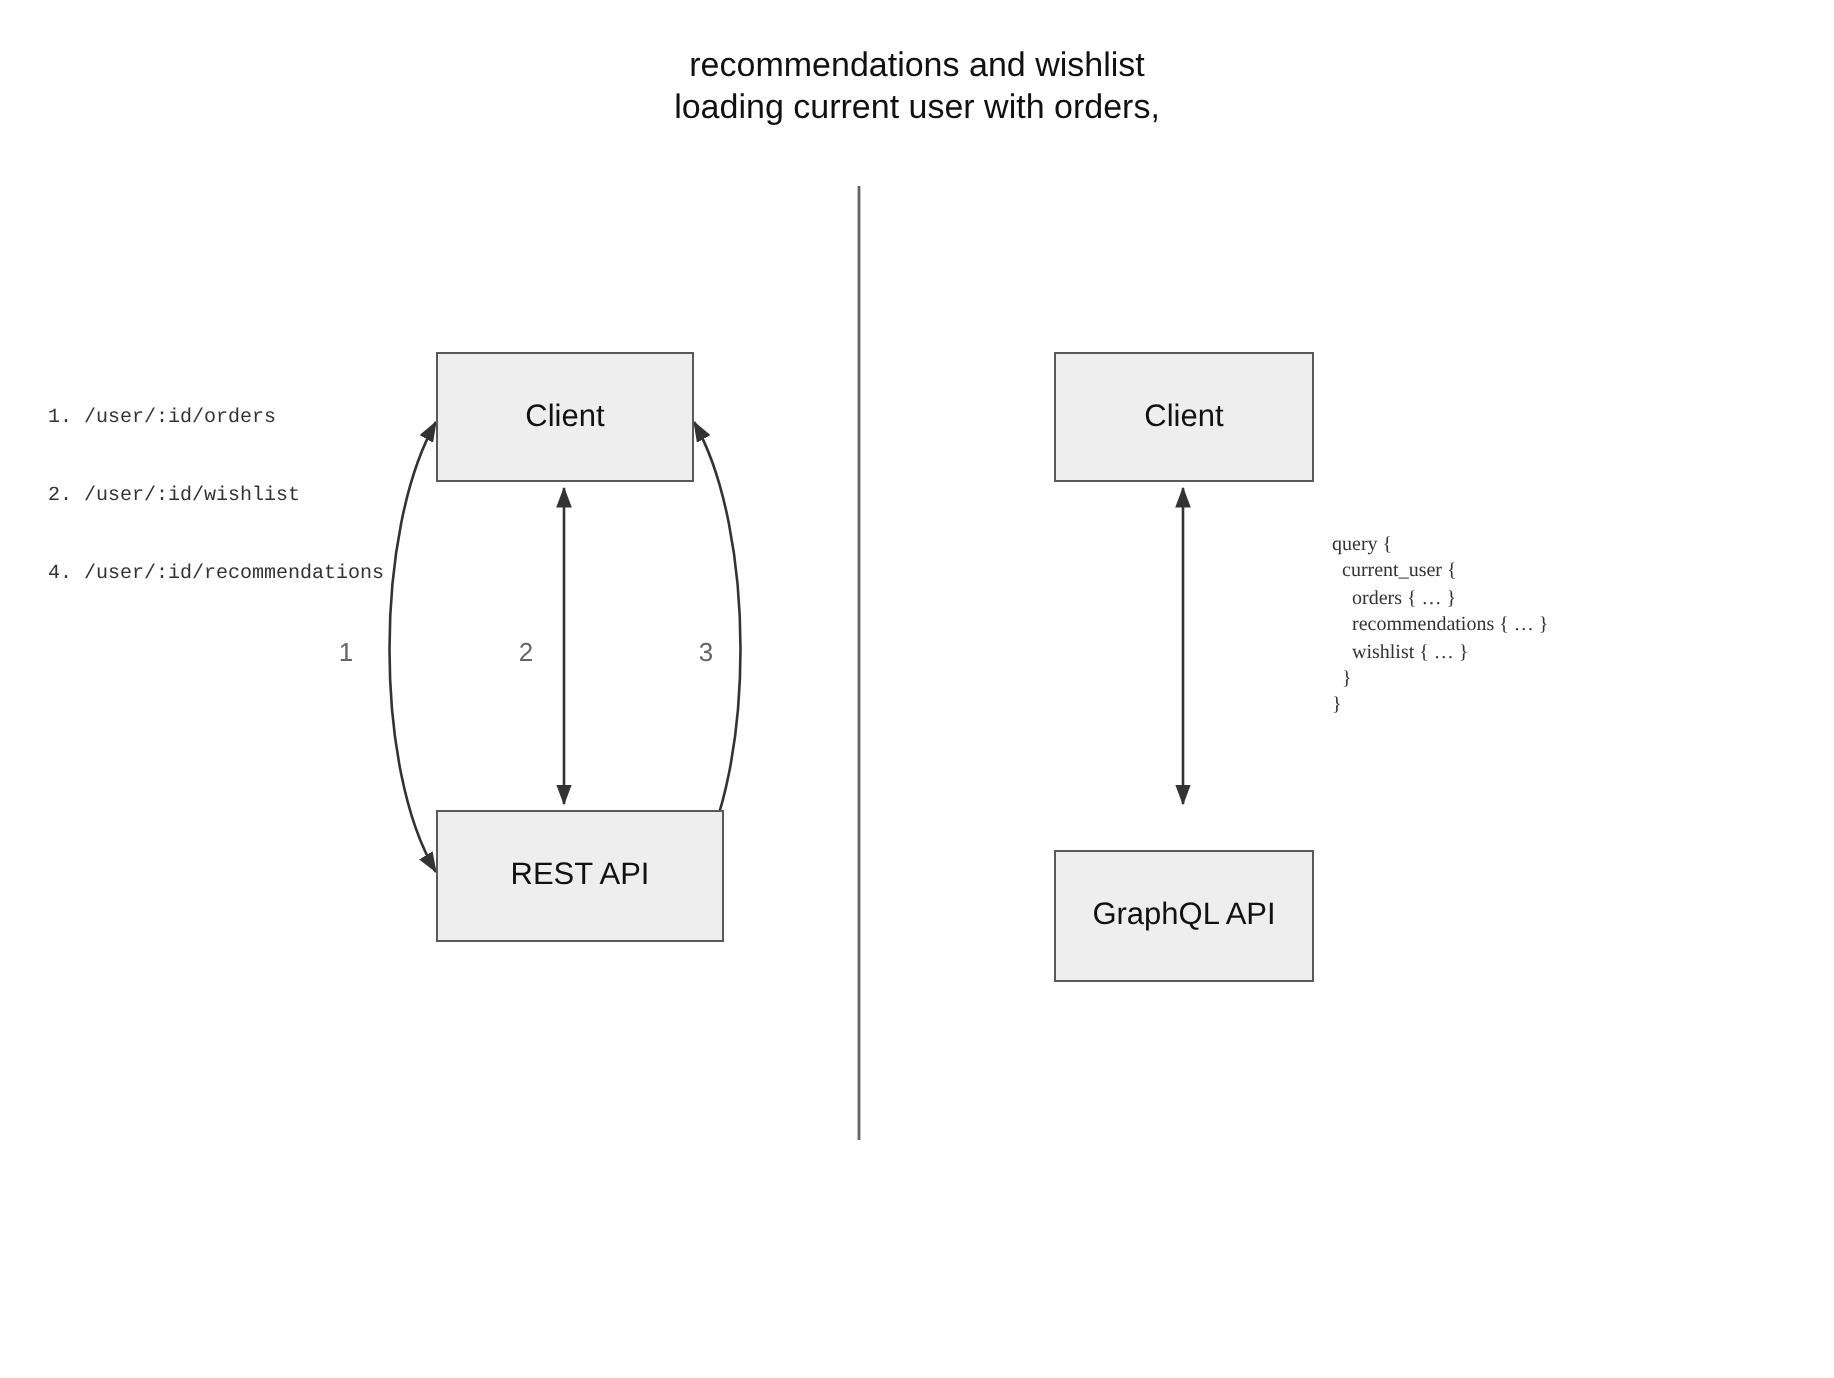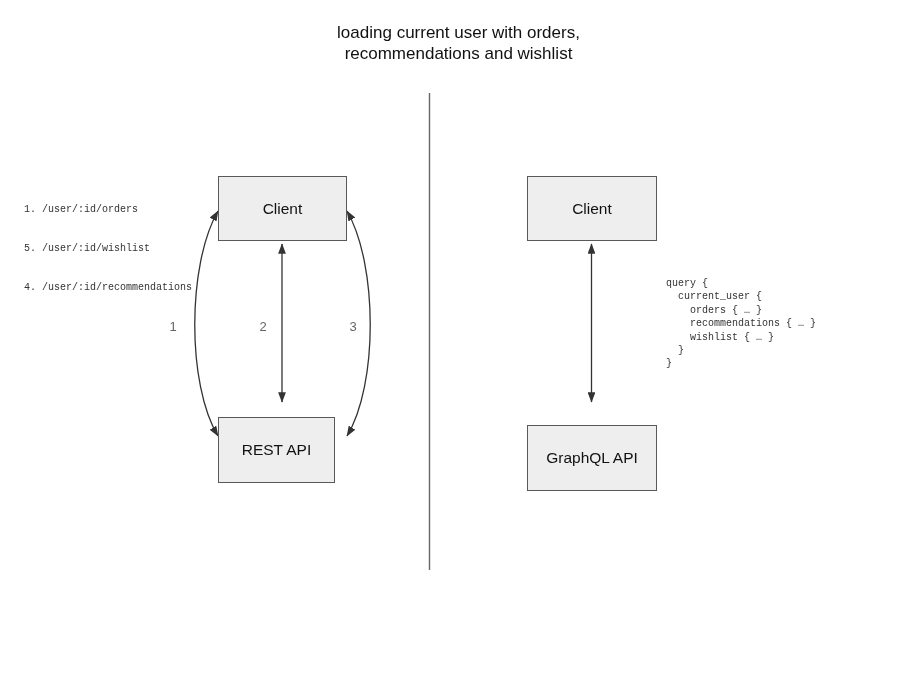--- a/index.html
+++ b/index.html
@@ -36,32 +36,32 @@
     box-sizing: border-box;
     background: var(--box-fill, #eeeeee);
     border: 1.4px solid var(--box-border, #595959);
     display: flex;
     align-items: center;
     justify-content: center;
     font-size: 15.5px;
     color: #111111;
   }
   .box-client-left   { left: 218px; top: 176px; width: 129px; height: 65px; }
-  .box-rest-api      { left: 218px; top: 417px; width: 117px; height: 66px; }
+  .box-rest-api      { left: 218px; top: 405px; width: 144px; height: 66px; }
   .box-client-right  { left: 527px; top: 176px; width: 130px; height: 65px; }
   .box-graphql-api   { left: 527px; top: 425px; width: 130px; height: 66px; }
   .mono {
     position: absolute;
     font-family: "Liberation Mono", monospace;
     font-size: 10px;
     color: #333333;
     white-space: pre;
   }
   .endpoint-list { left: 24px; top: 177px; line-height: 13px; }
-  .query-code    { left: 666px; top: 277px; line-height: 13.4px; }
+  .query-code    { left: 666px; top: 266px; line-height: 13.4px; font-family: Liberation Serif, serif; }
   .arrow-num {
     position: absolute;
     transform: translate(-50%, -50%);
     font-size: 13px;
     color: var(--label-gray, #666666);
   }
   .num-1 { left: 173px; top: 326px; }
   .num-2 { left: 263px; top: 326px; }
   .num-3 { left: 353px; top: 326px; }
   .edge {
@@ -74,22 +74,22 @@
     stroke-width: 1.4;
   }
   .arrowhead { fill: var(--arrow, #333333); }
 </style>
 </head>
 <body>
 
 <div class="canvas">
 
   <div class="title">
+    <div>recommendations and wishlist</div>
     <div>loading current user with orders,</div>
-    <div>recommendations and wishlist</div>
   </div>
 
   <svg class="arrow-layer" width="917" height="689" viewBox="0 0 917 689">
     <defs>
       <marker id="ah" viewBox="0 0 8 6" refX="7.5" refY="3" markerWidth="8" markerHeight="6" orient="auto-start-reverse">
         <path class="arrowhead" d="M0,0 L8,3 L0,6 Z"></path>
       </marker>
     </defs>
 
     <line class="divider" x1="429.5" y1="93" x2="429.5" y2="570"></line>
@@ -98,21 +98,21 @@
 
     <line class="edge" x1="282" y1="244" x2="282" y2="402" marker-start="url(#ah)" marker-end="url(#ah)"></line>
 
     <path class="edge" d="M 347 211 C 378 265, 378 385, 347 436" marker-start="url(#ah)" marker-end="url(#ah)"></path>
 
     <line class="edge" x1="591.5" y1="244" x2="591.5" y2="402" marker-start="url(#ah)" marker-end="url(#ah)"></line>
   </svg>
 
   <div class="mono endpoint-list">
     <div>1. /user/:id/orders</div>
-    <div>5. /user/:id/wishlist</div>
+    <div>2. /user/:id/wishlist</div>
     <div>4. /user/:id/recommendations</div>
   </div>
 
   <div class="node-box box-client-left">
     <span>Client</span>
   </div>
 
   <div class="node-box box-rest-api">
     <span>REST API</span>
   </div>

